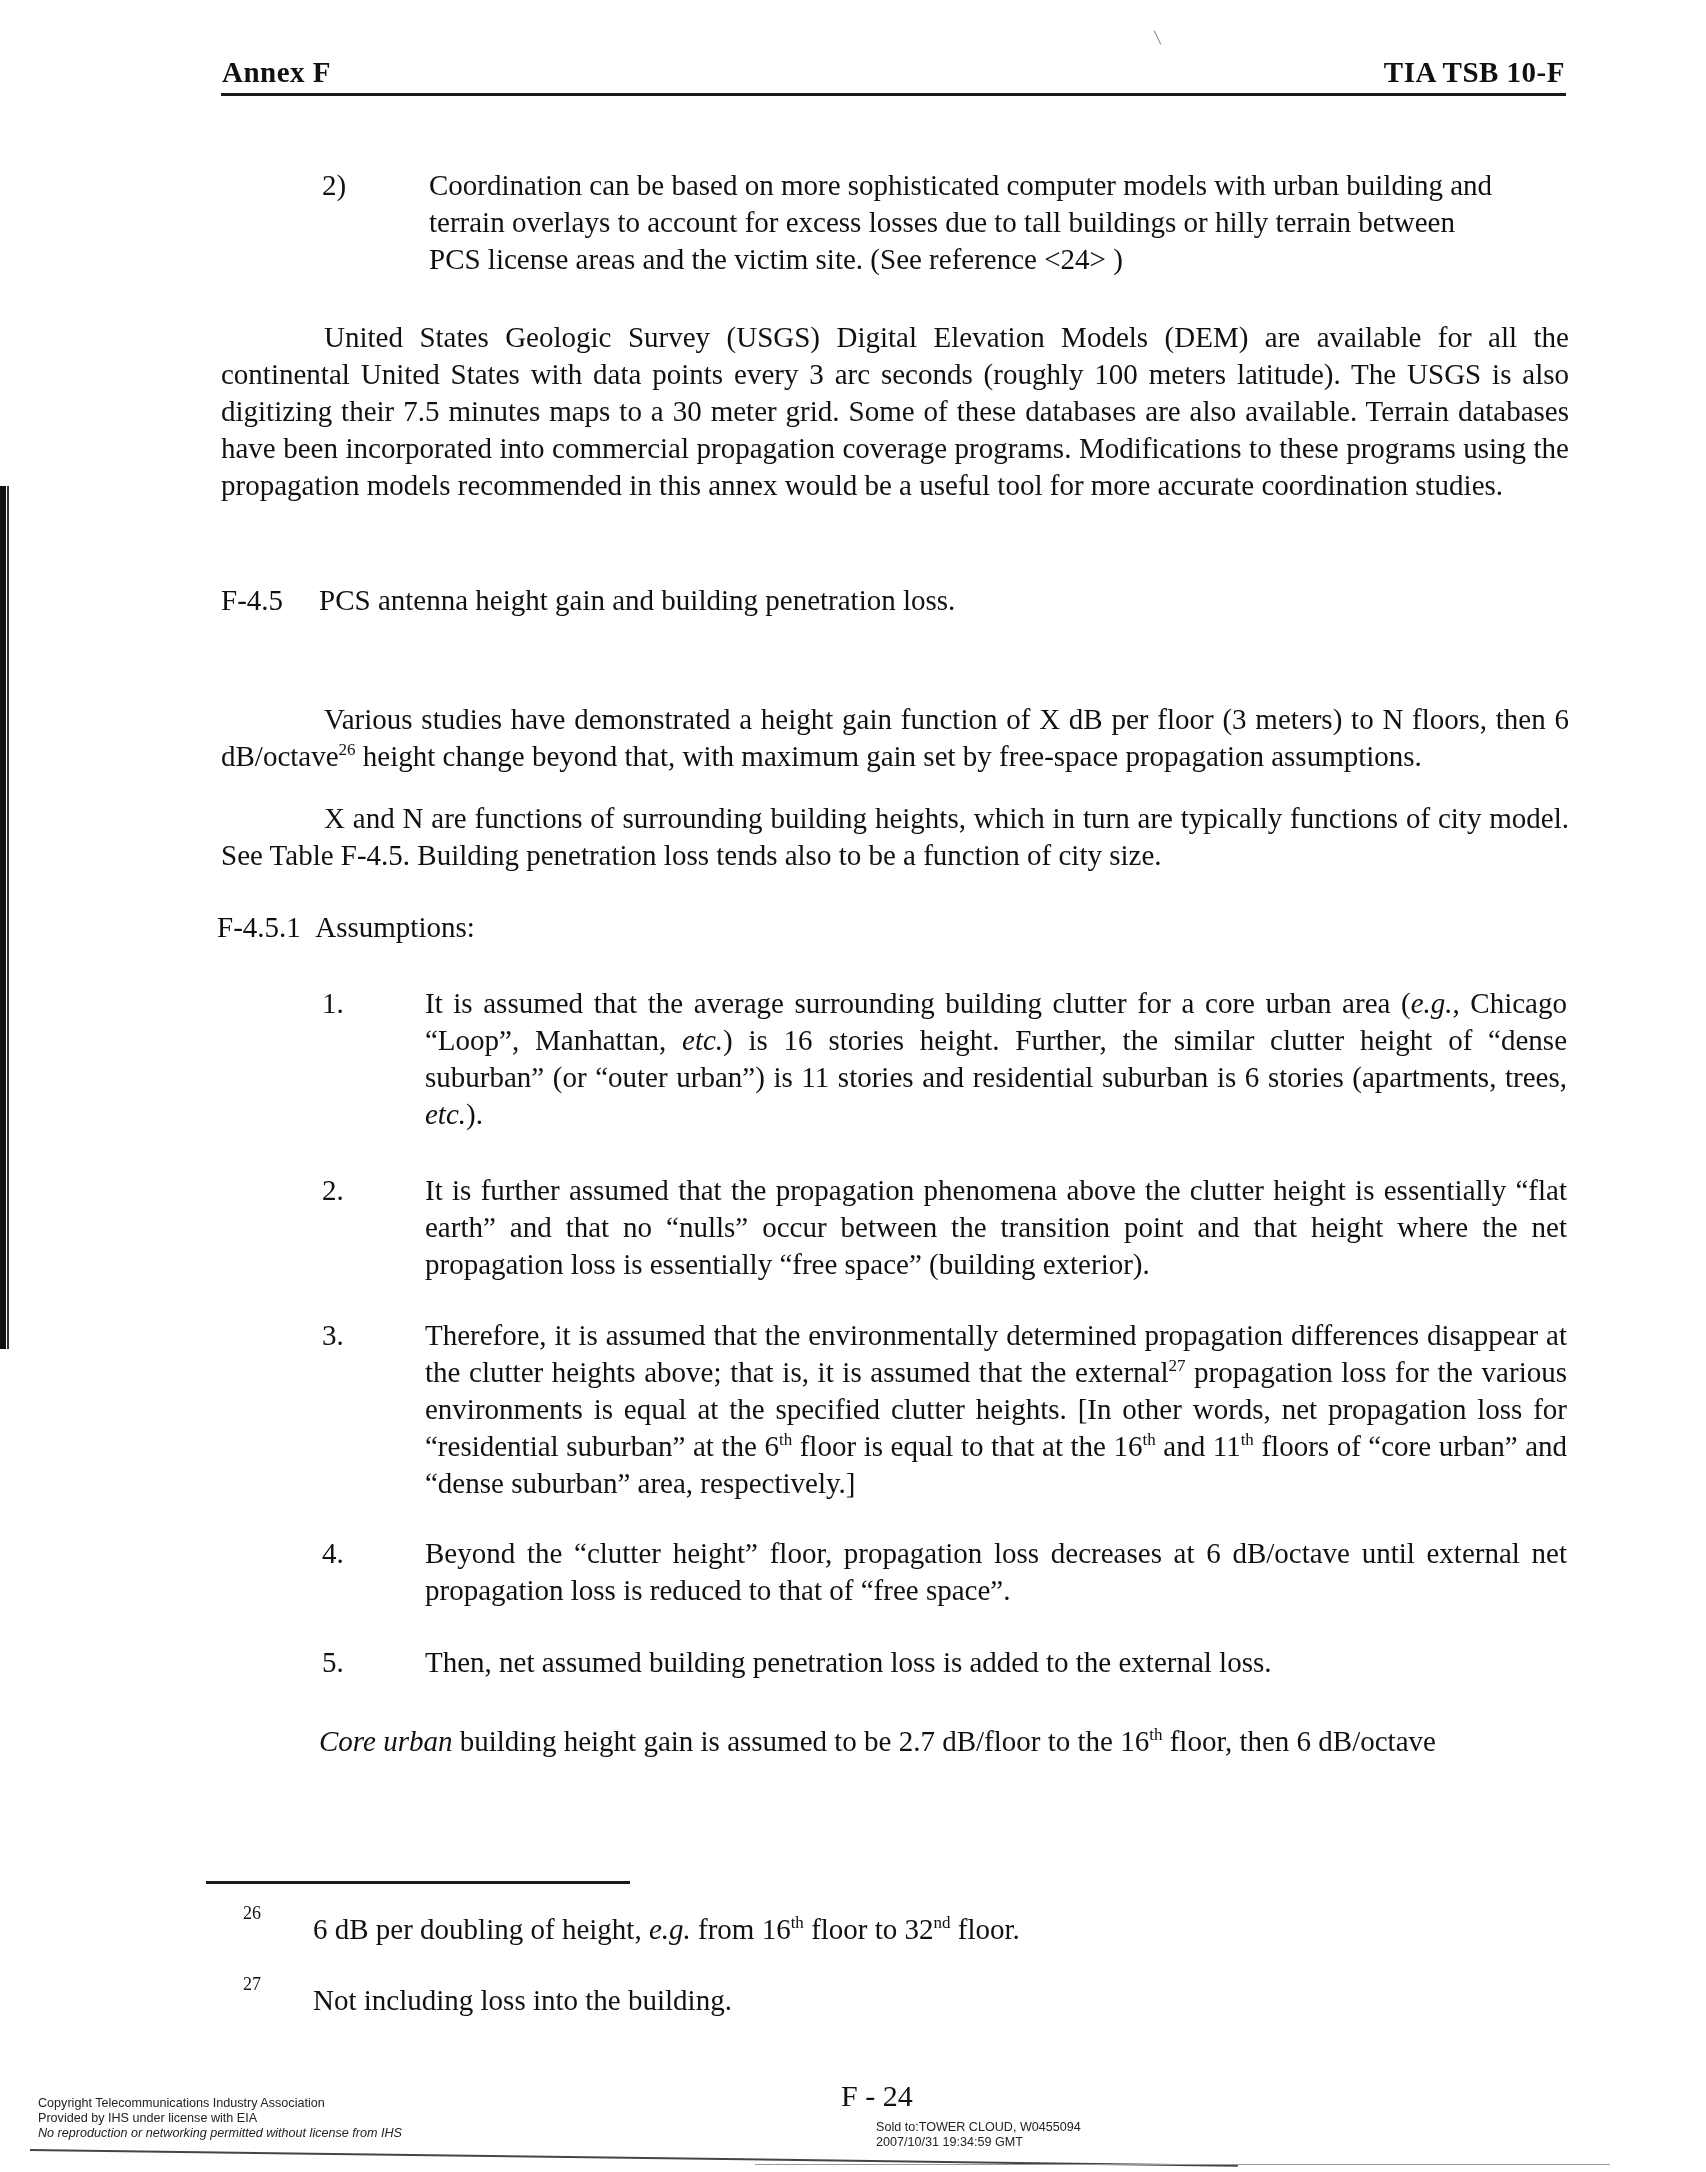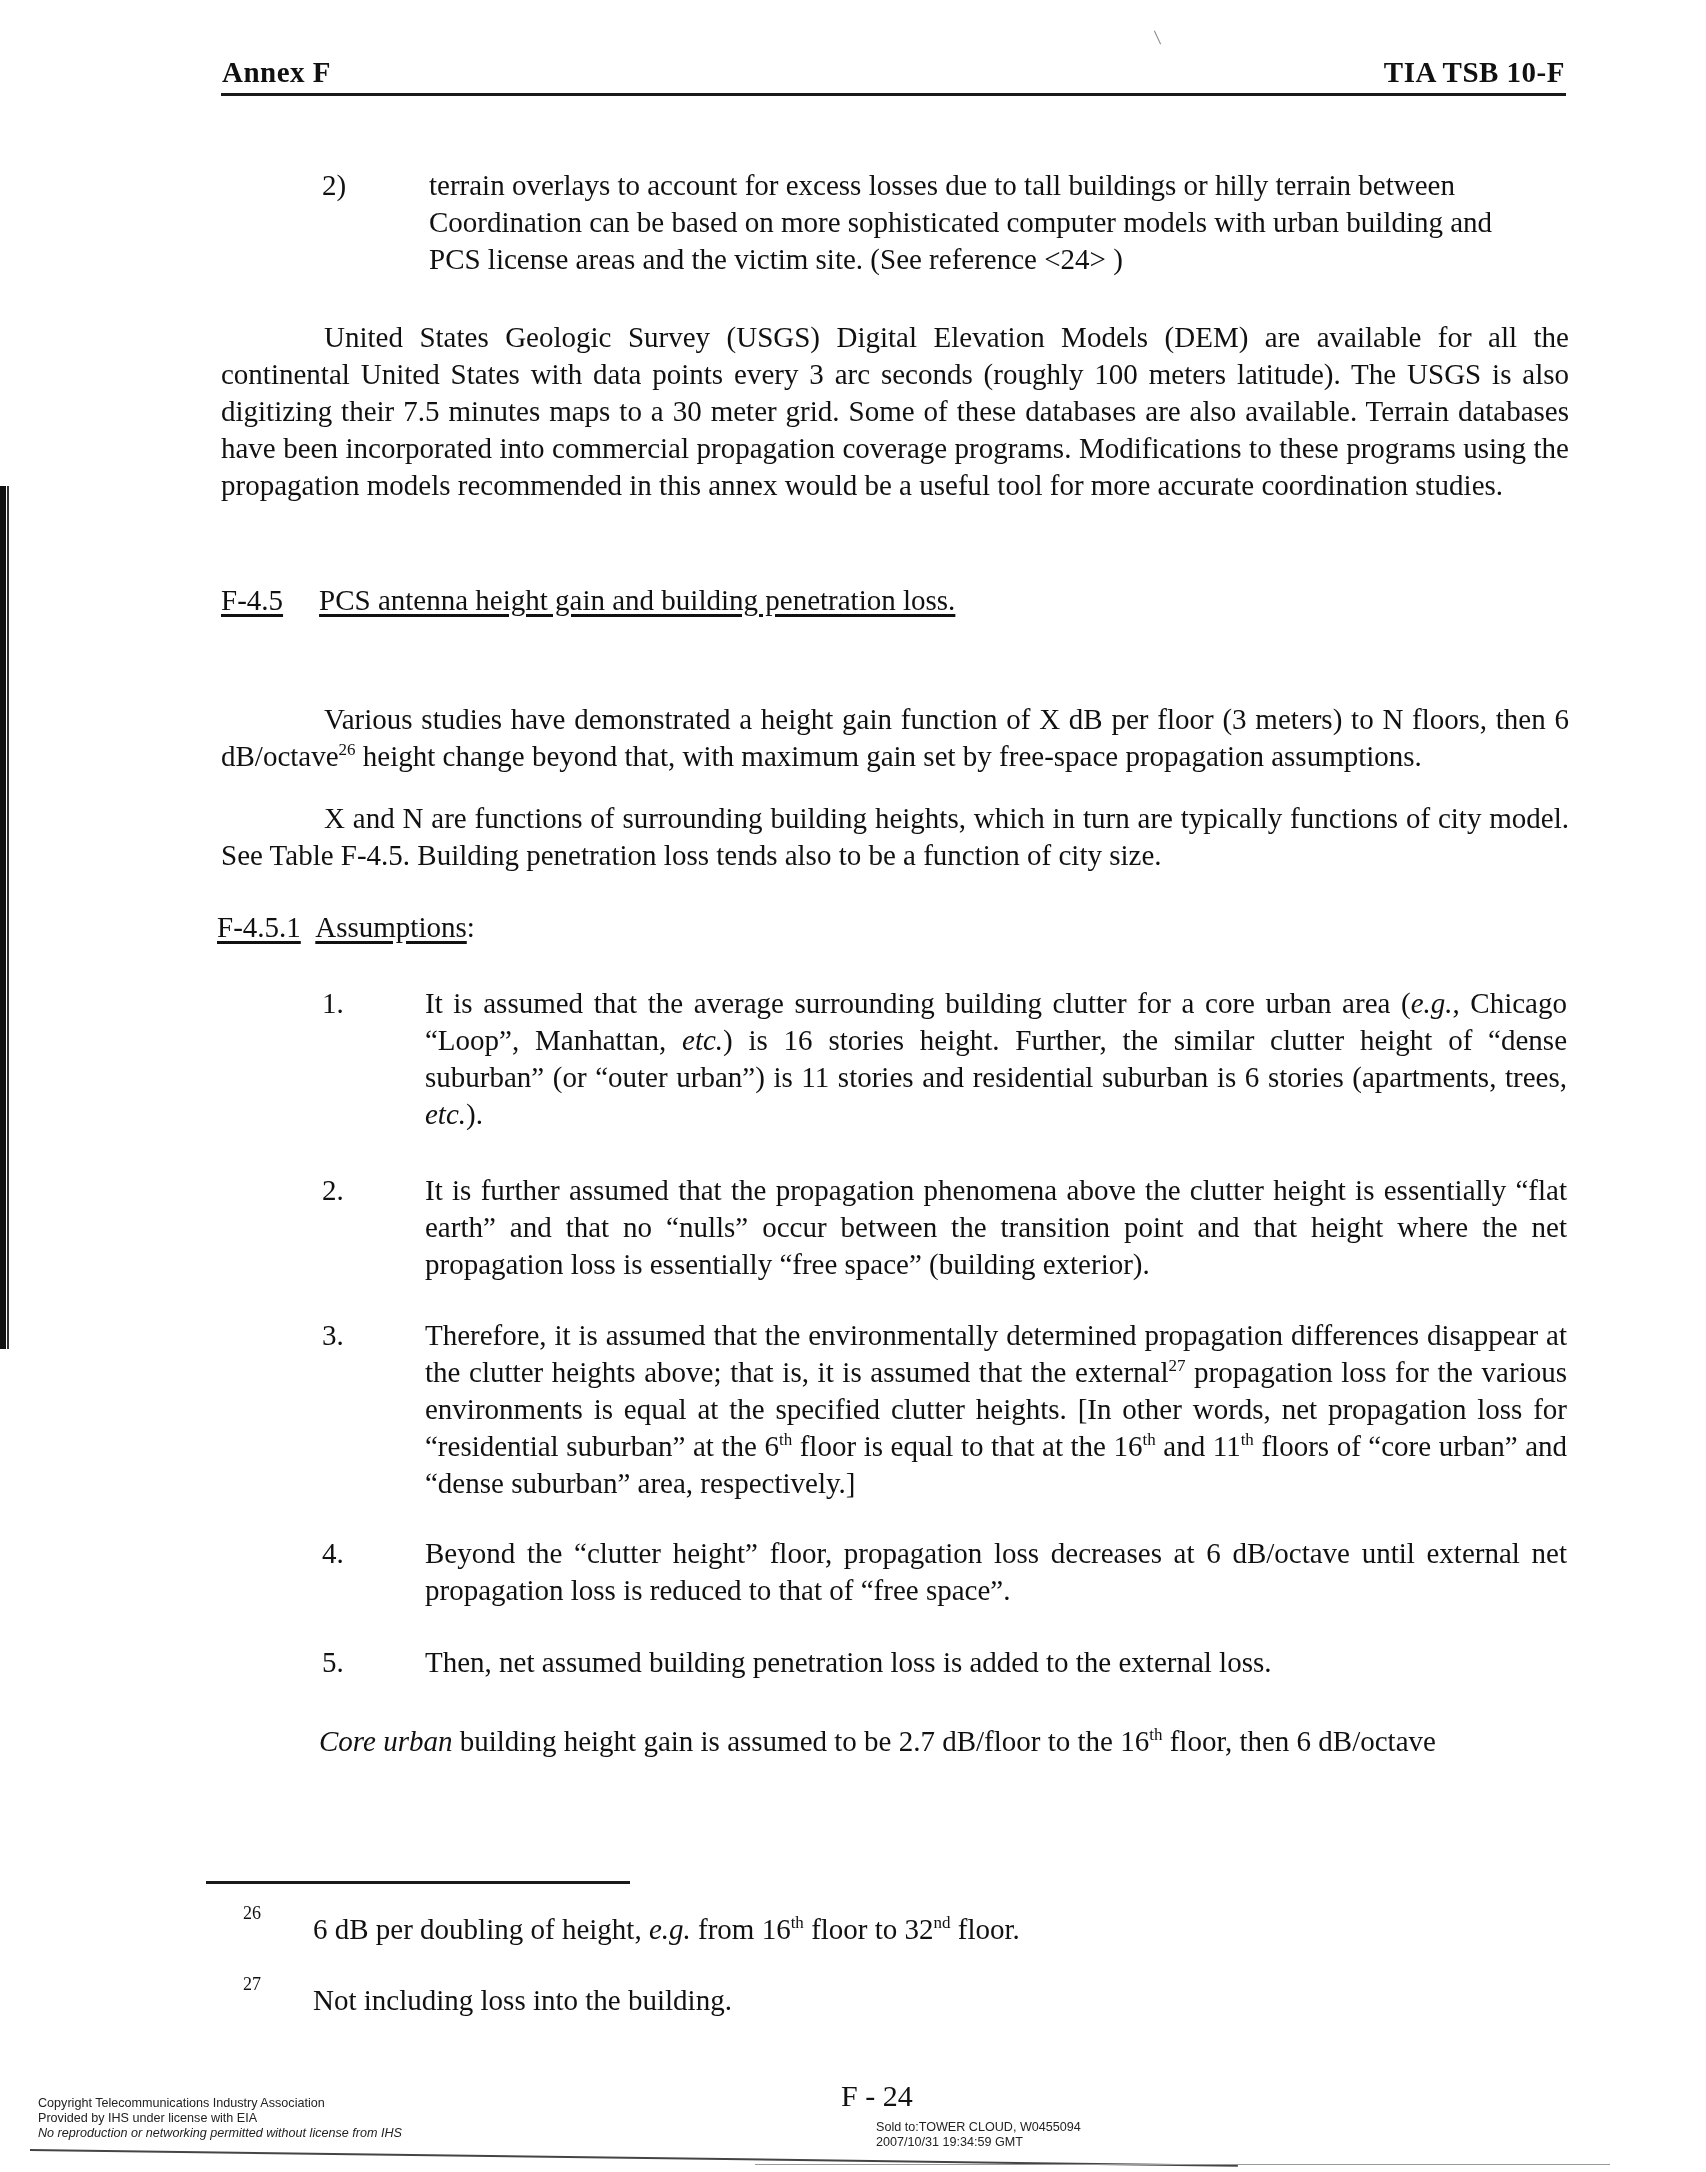--- a/index.html
+++ b/index.html
@@ -10,21 +10,21 @@
   .hdr-left { left:222px; }
   .hdr-right { right:142px; }
   .hdr-rule { left:221px; width:1345px; top:93px; height:3px; background:#1a1a1a; }
   .hdr-tick { left:1157px; top:30px; width:1px; height:15px; background:#888; transform:rotate(-25deg); }
 
   .para { font-size:29px; line-height:37px; text-align:justify; }
   .indent-first { text-indent:103px; }
   .list-num { font-size:29px; line-height:37px; }
   .list-text { font-size:29px; line-height:37px; text-align:justify; }
   .heading { font-size:29px; line-height:37px; }
-  .u { text-decoration:underline; text-decoration-thickness:2.5px; text-underline-offset:4px;margin-top:12px; }
+  .u { text-decoration-thickness:2.5px; text-underline-offset:4px;margin-top:12px; }
   sup { font-size:17px; line-height:0; vertical-align:super; }
   em { font-style:italic; }
 
   .binding { left:0; top:486px; width:6px; height:863px; background:#111; }
   .binding2 { left:7px; top:486px; width:1.5px; height:863px; background:#333; }
 
   .fn-rule { left:206px; top:1881px; width:424px; height:3px; background:#1a1a1a; }
   .fn-num { font-size:18px; }
   .fn-text { font-size:29px; line-height:35px; }
 
@@ -38,22 +38,22 @@
 <div class="abs binding"></div>
 <div class="abs binding2"></div>
 <div class="abs hdr-tick"></div>
 
 <div class="abs hdr hdr-left">Annex F</div>
 <div class="abs hdr hdr-right">TIA TSB 10-F</div>
 <div class="abs hdr-rule"></div>
 
 <div class="abs list-num" style="left:322px; top:167px;">2)</div>
 <div class="abs list-text" style="left:429px; top:167px; width:1140px; text-align:left;">
+  <div style="white-space:nowrap;">Coordination can be based on more sophisticated computer models with urban building and</div>
   <div style="white-space:nowrap;">terrain overlays to account for excess losses due to tall buildings or hilly terrain between</div>
-  <div style="white-space:nowrap;">Coordination can be based on more sophisticated computer models with urban building and</div>
   <div style="white-space:nowrap;">PCS license areas and the victim site.  (See reference &lt;24&gt; )</div>
 </div>
 
 <div class="abs para indent-first" style="left:221px; top:319px; width:1348px;">United States Geologic Survey (USGS) Digital Elevation Models (DEM) are available for all the continental United States with data points every 3 arc seconds (roughly 100 meters latitude).  The USGS is also digitizing their 7.5 minutes maps to a 30 meter grid.  Some of these databases are also available.  Terrain databases have been incorporated into commercial propagation coverage programs. Modifications to these programs using the propagation models recommended in this annex would be a useful tool for more accurate coordination studies.</div>
 
 <div class="abs heading" style="left:221px; top:582px; white-space:nowrap;">
   <span class="u">F-4.5</span><span style="display:inline-block; width:36px;"></span><span class="u">PCS antenna height gain and building penetration loss.</span>
 </div>
 
 <div class="abs para indent-first" style="left:221px; top:653px; width:1348px;margin-top:48px;">

